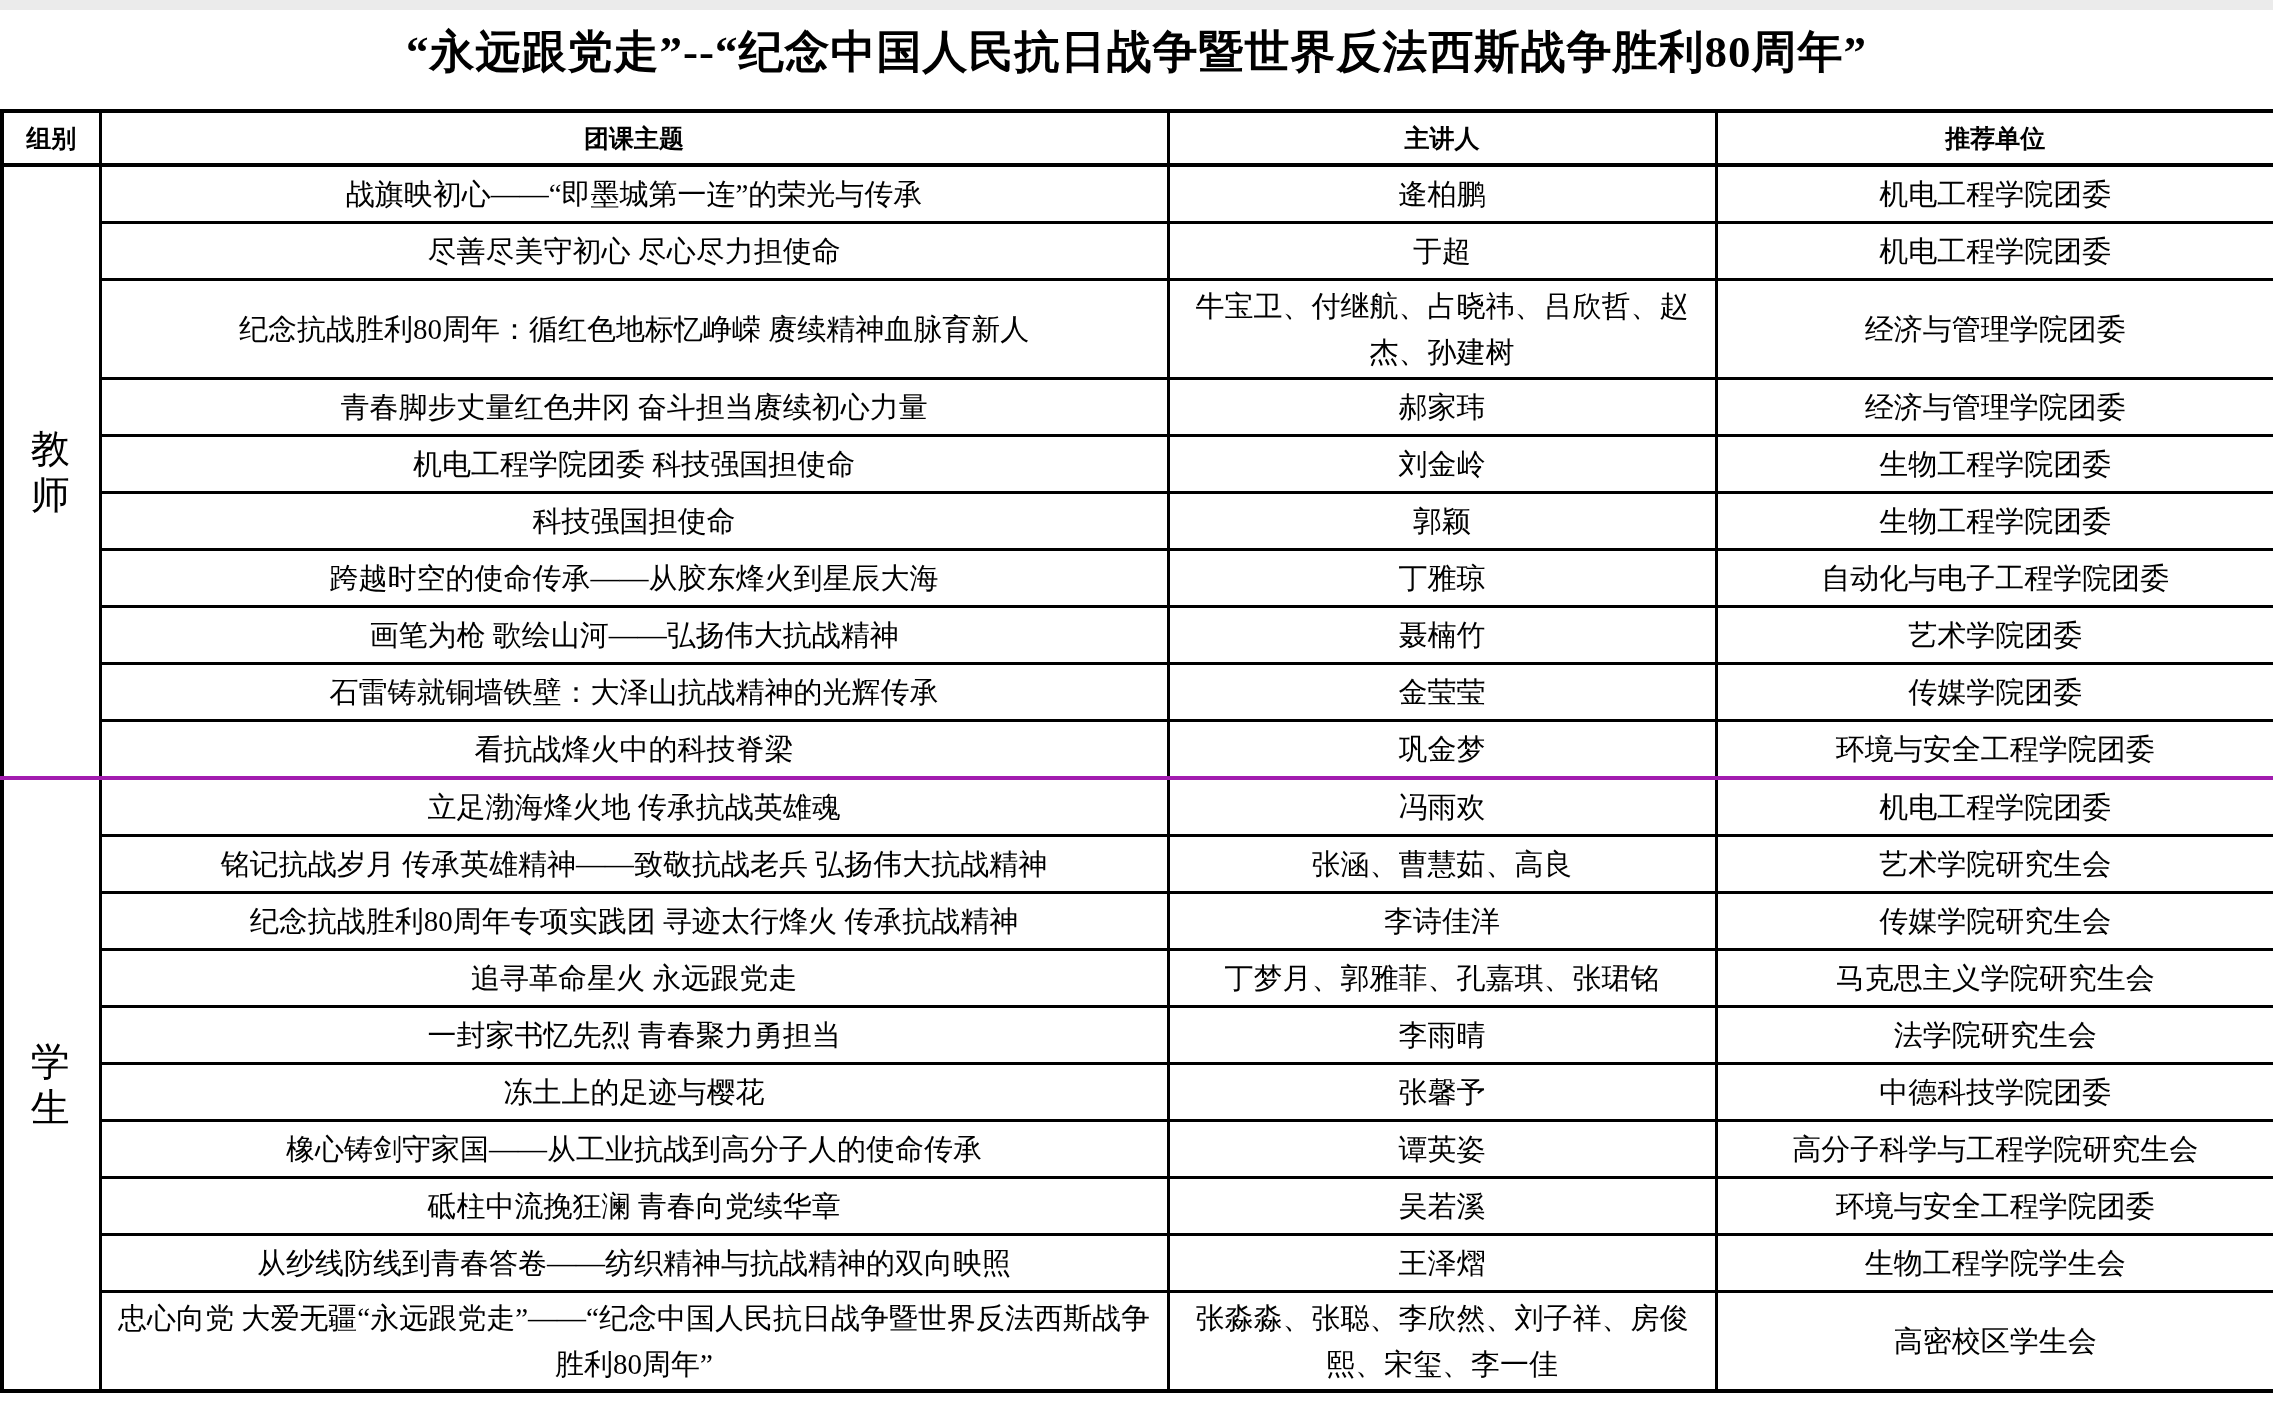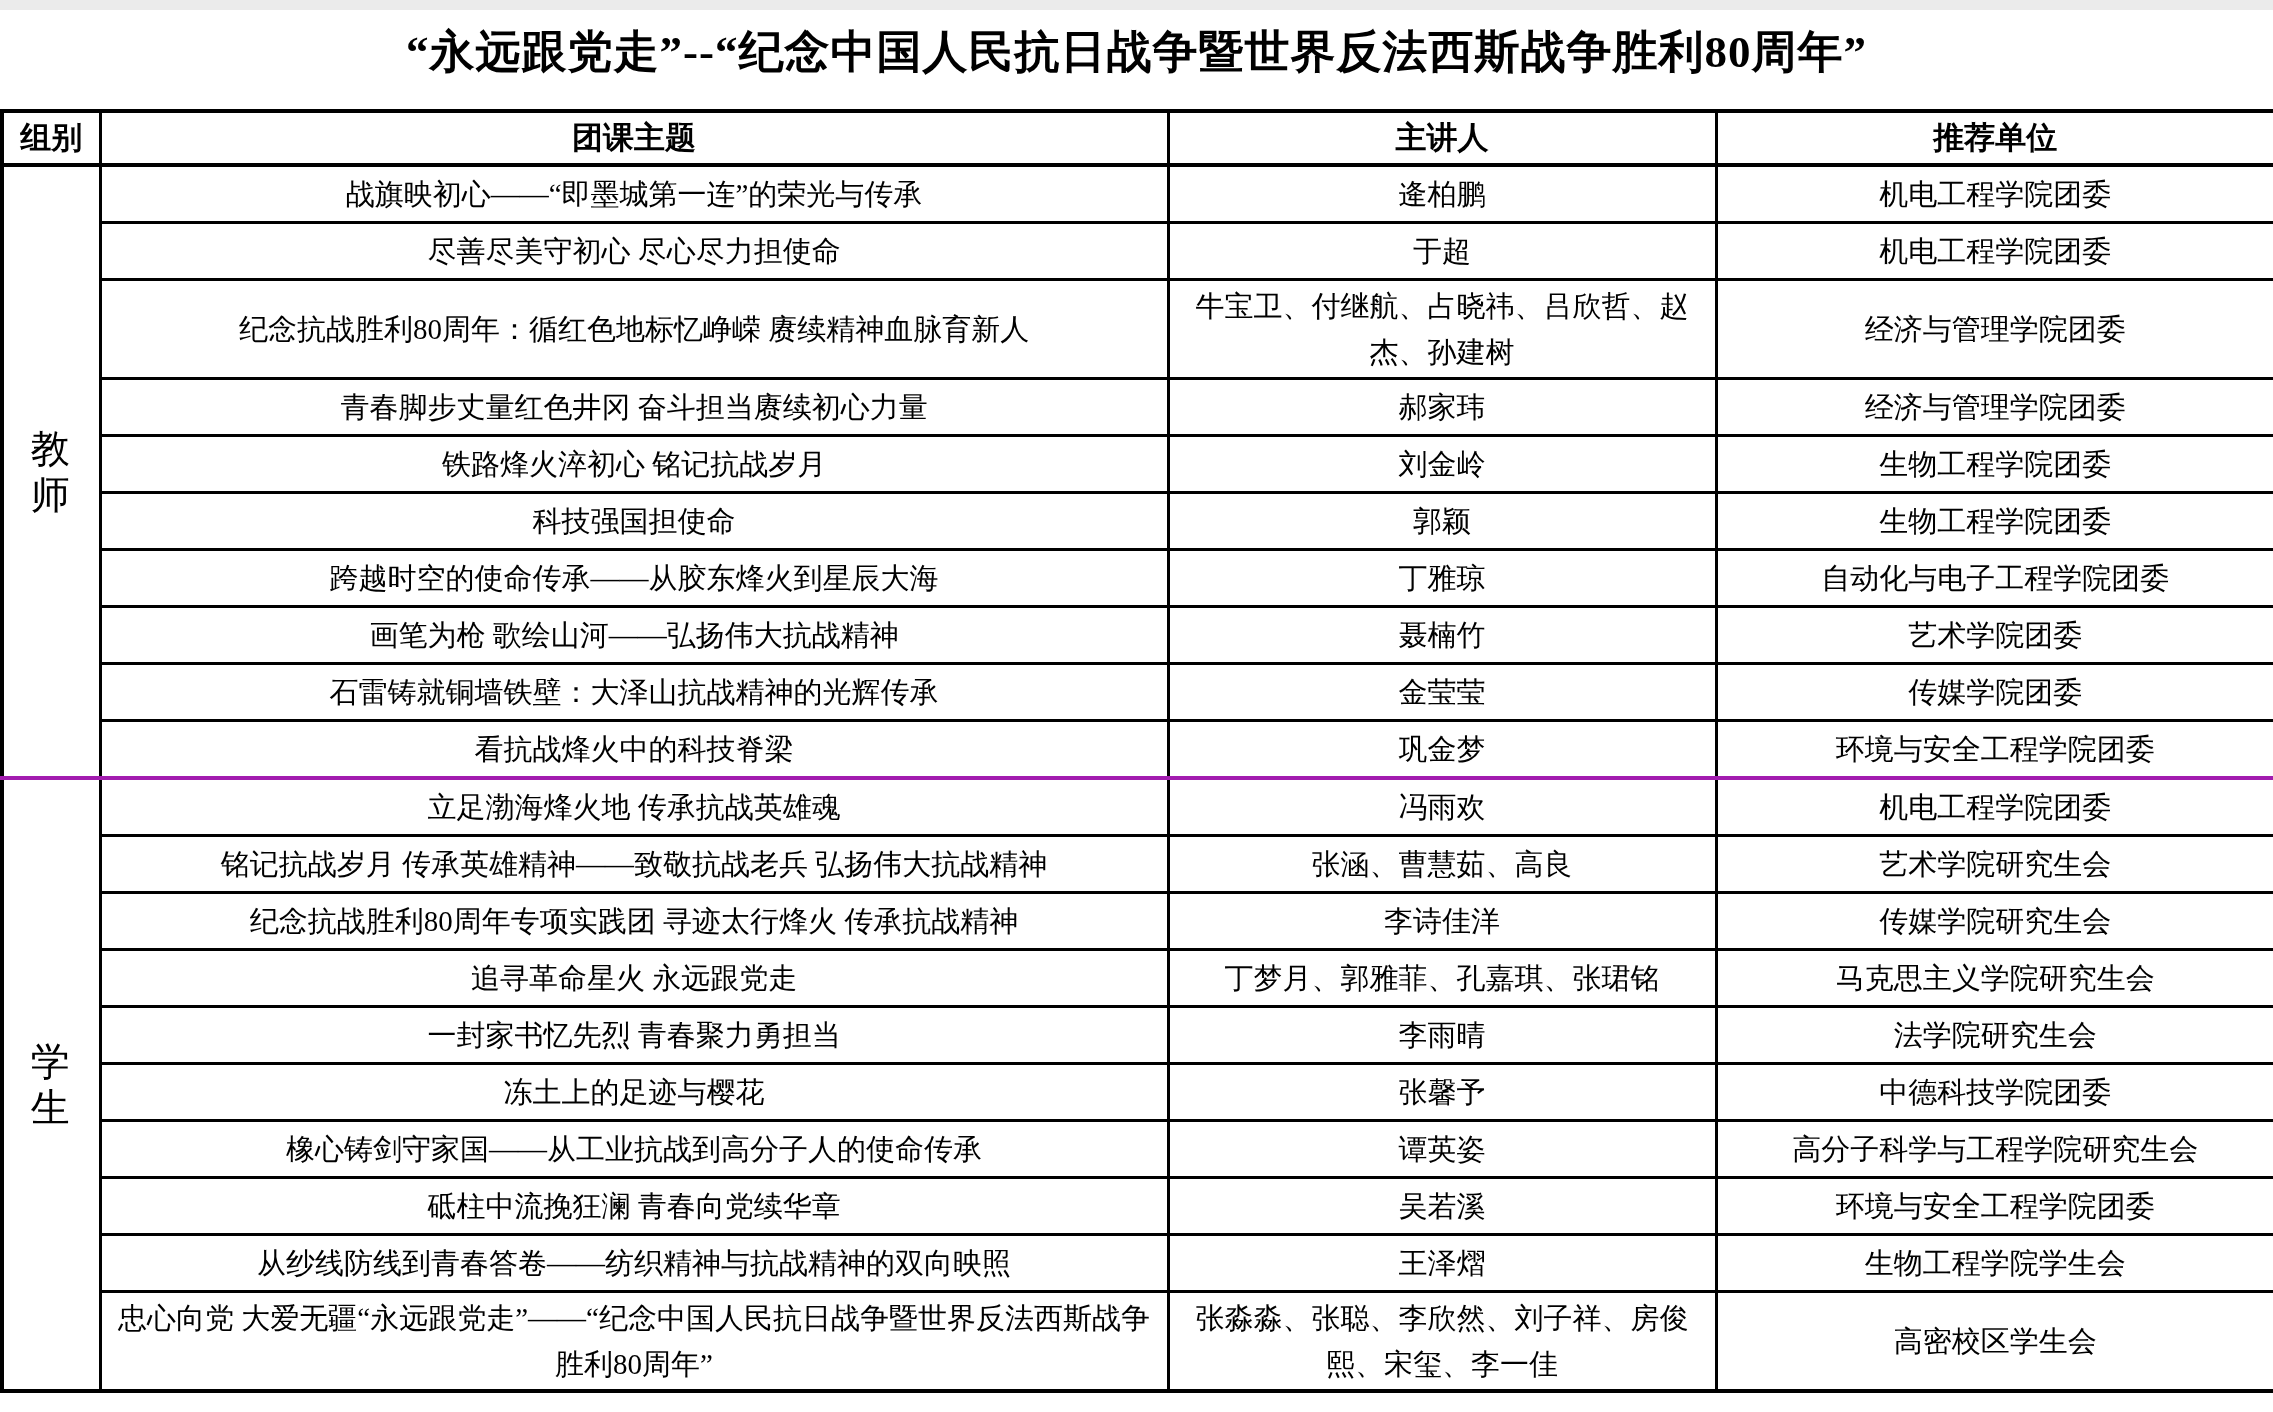--- a/index.html
+++ b/index.html
@@ -43,21 +43,21 @@
     text-align: center;
     vertical-align: middle;
     padding: 2px 10px;
     word-break: break-all;
     overflow: hidden;
   }
   thead th {
     height: 46px;
     font-family: "Liberation Sans", "DejaVu Sans", sans-serif;
     font-weight: bold;
-    font-size: 31px;
+    font-size: 25px;
     border-bottom: 4px solid #000;
   }
   tbody td {
     height: 50px;
     font-size: 29px;
     line-height: 46px;
     font-weight: normal;
   }
   td.group-cell {
     font-size: 39px;
@@ -107,21 +107,21 @@
         <td class="topic-cell">纪念抗战胜利80周年：循红色地标忆峥嵘 赓续精神血脉育新人</td>
         <td class="speaker-cell">牛宝卫、付继航、占晓祎、吕欣哲、赵杰、孙建树</td>
         <td class="unit-cell">经济与管理学院团委</td>
       </tr>
       <tr>
         <td class="topic-cell">青春脚步丈量红色井冈 奋斗担当赓续初心力量</td>
         <td class="speaker-cell">郝家玮</td>
         <td class="unit-cell">经济与管理学院团委</td>
       </tr>
       <tr>
-        <td class="topic-cell">铁路烽火淬初心 铭记抗战岁月</td>
+        <td class="topic-cell">机电工程学院团委 科技强国担使命</td>
         <td class="speaker-cell">刘金岭</td>
         <td class="unit-cell">生物工程学院团委</td>
       </tr>
       <tr>
         <td class="topic-cell">科技强国担使命</td>
         <td class="speaker-cell">郭颖</td>
         <td class="unit-cell">生物工程学院团委</td>
       </tr>
       <tr>
         <td class="topic-cell">跨越时空的使命传承——从胶东烽火到星辰大海</td>

